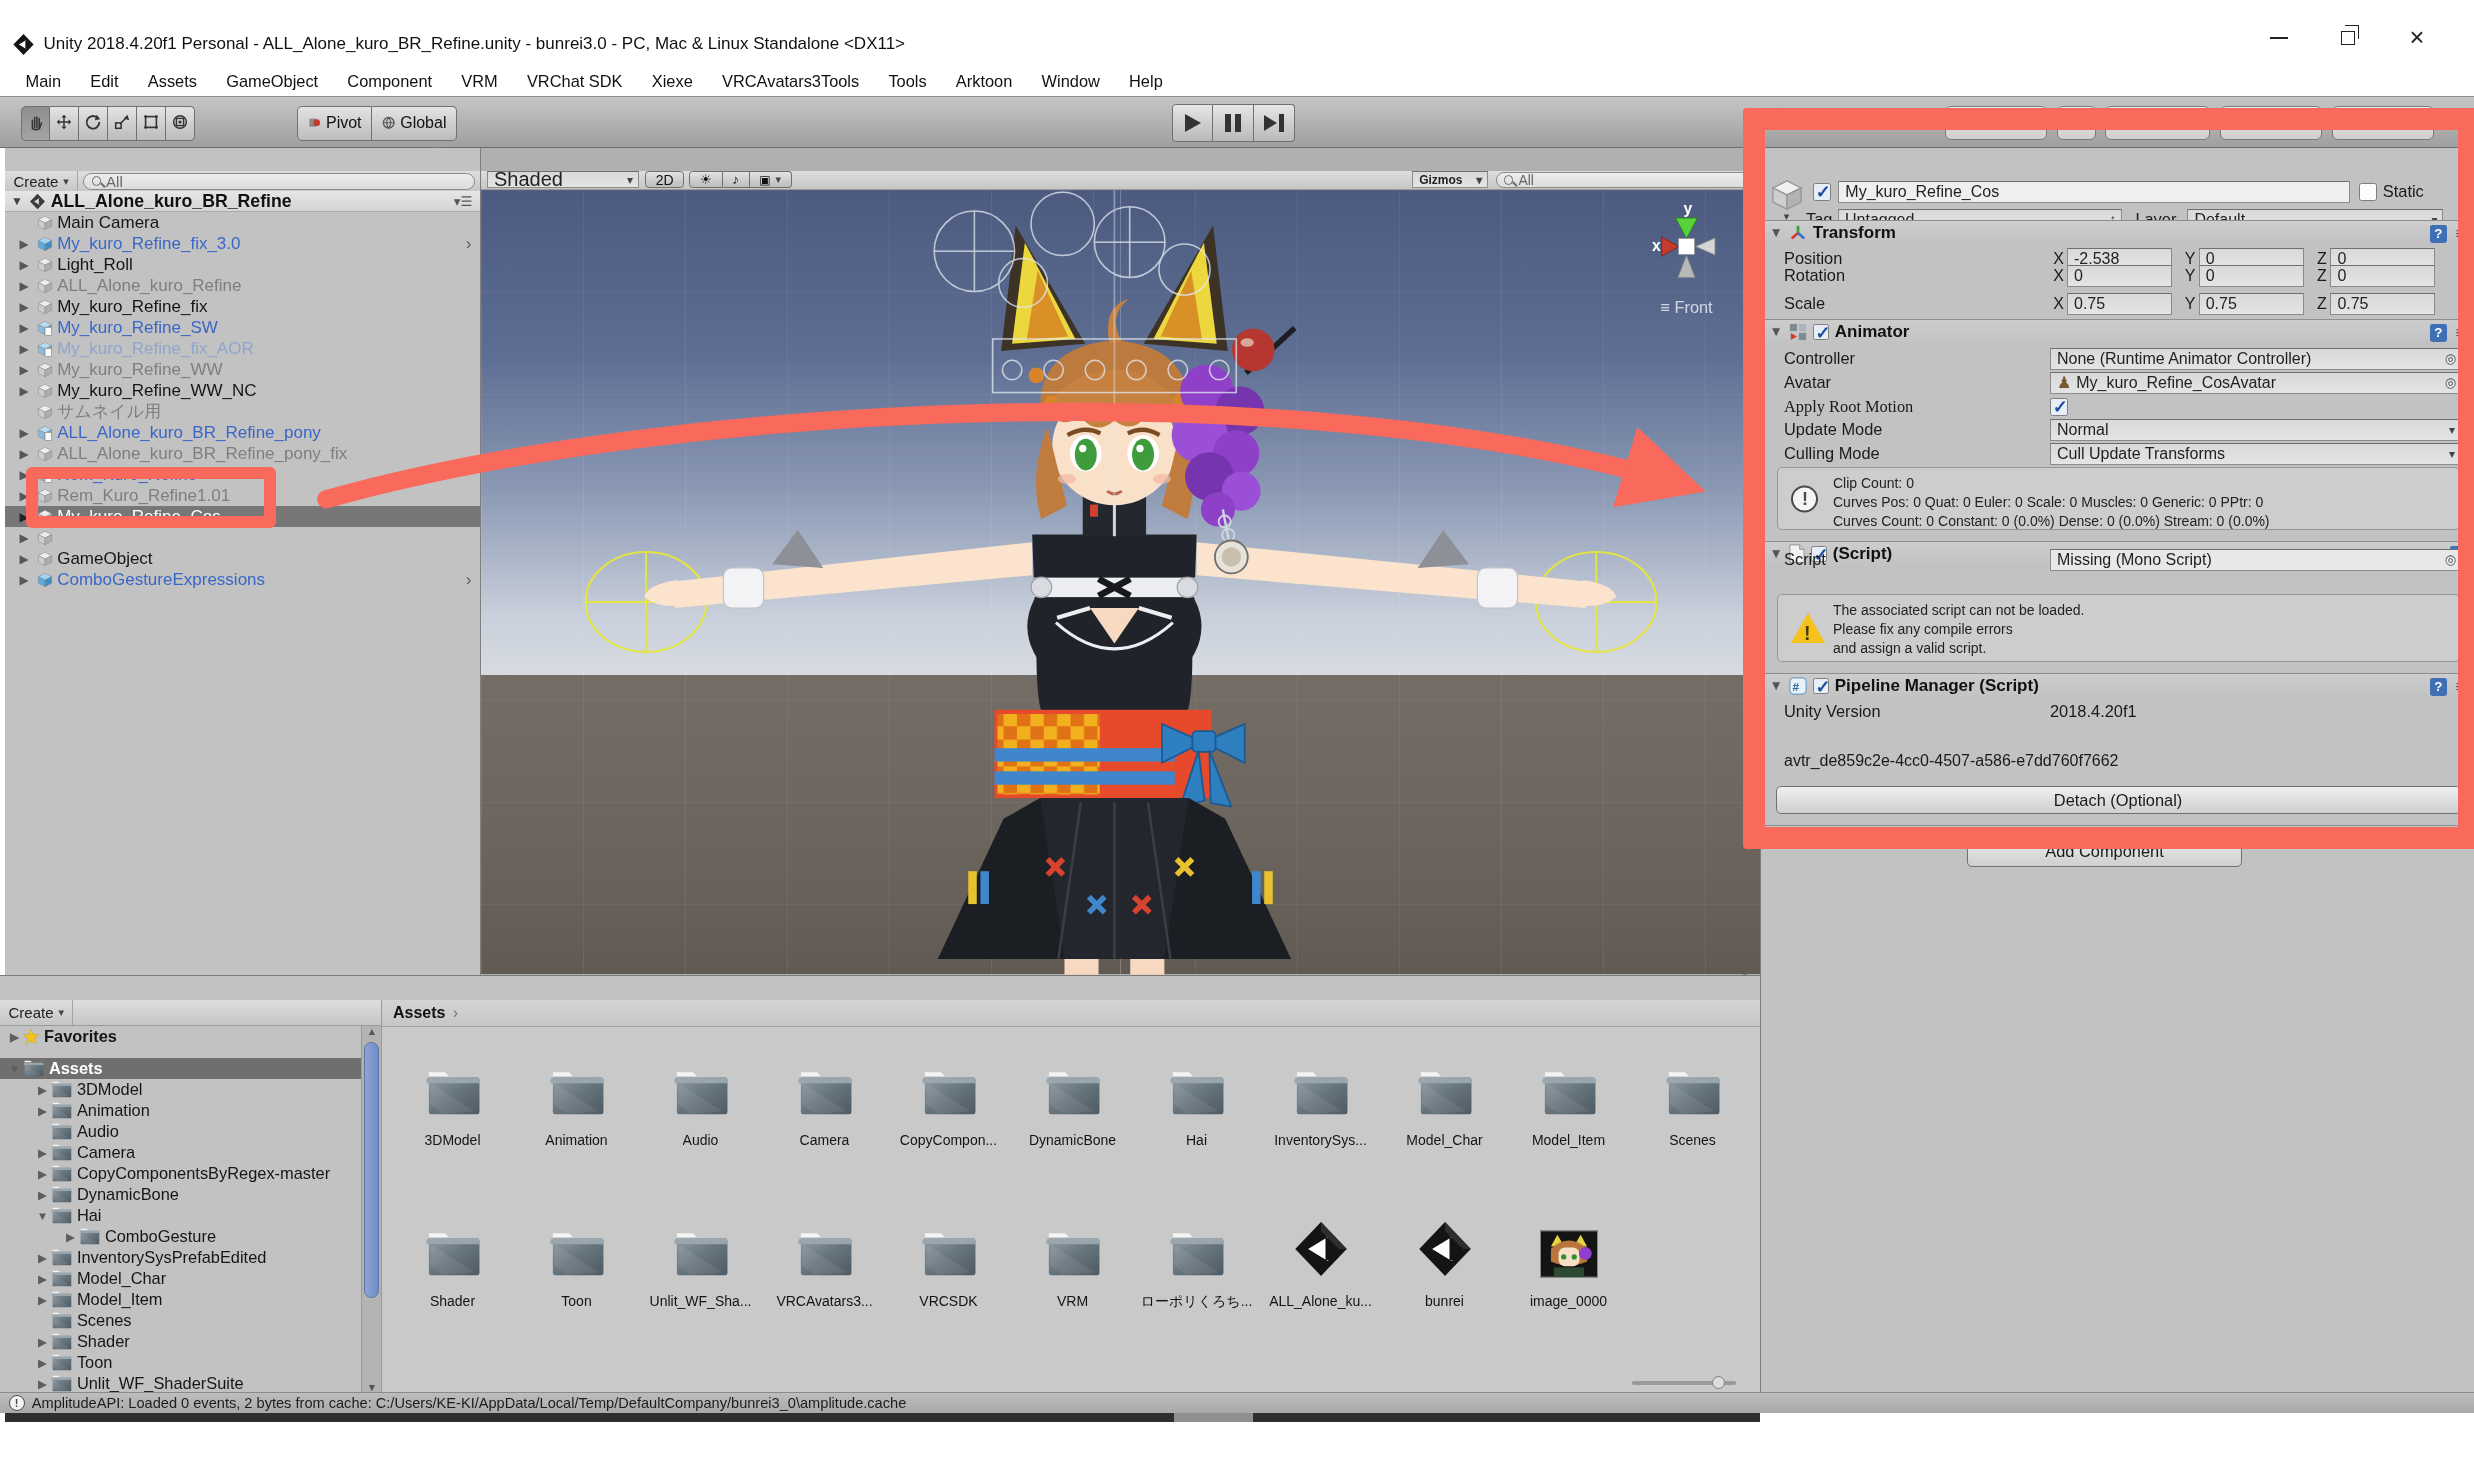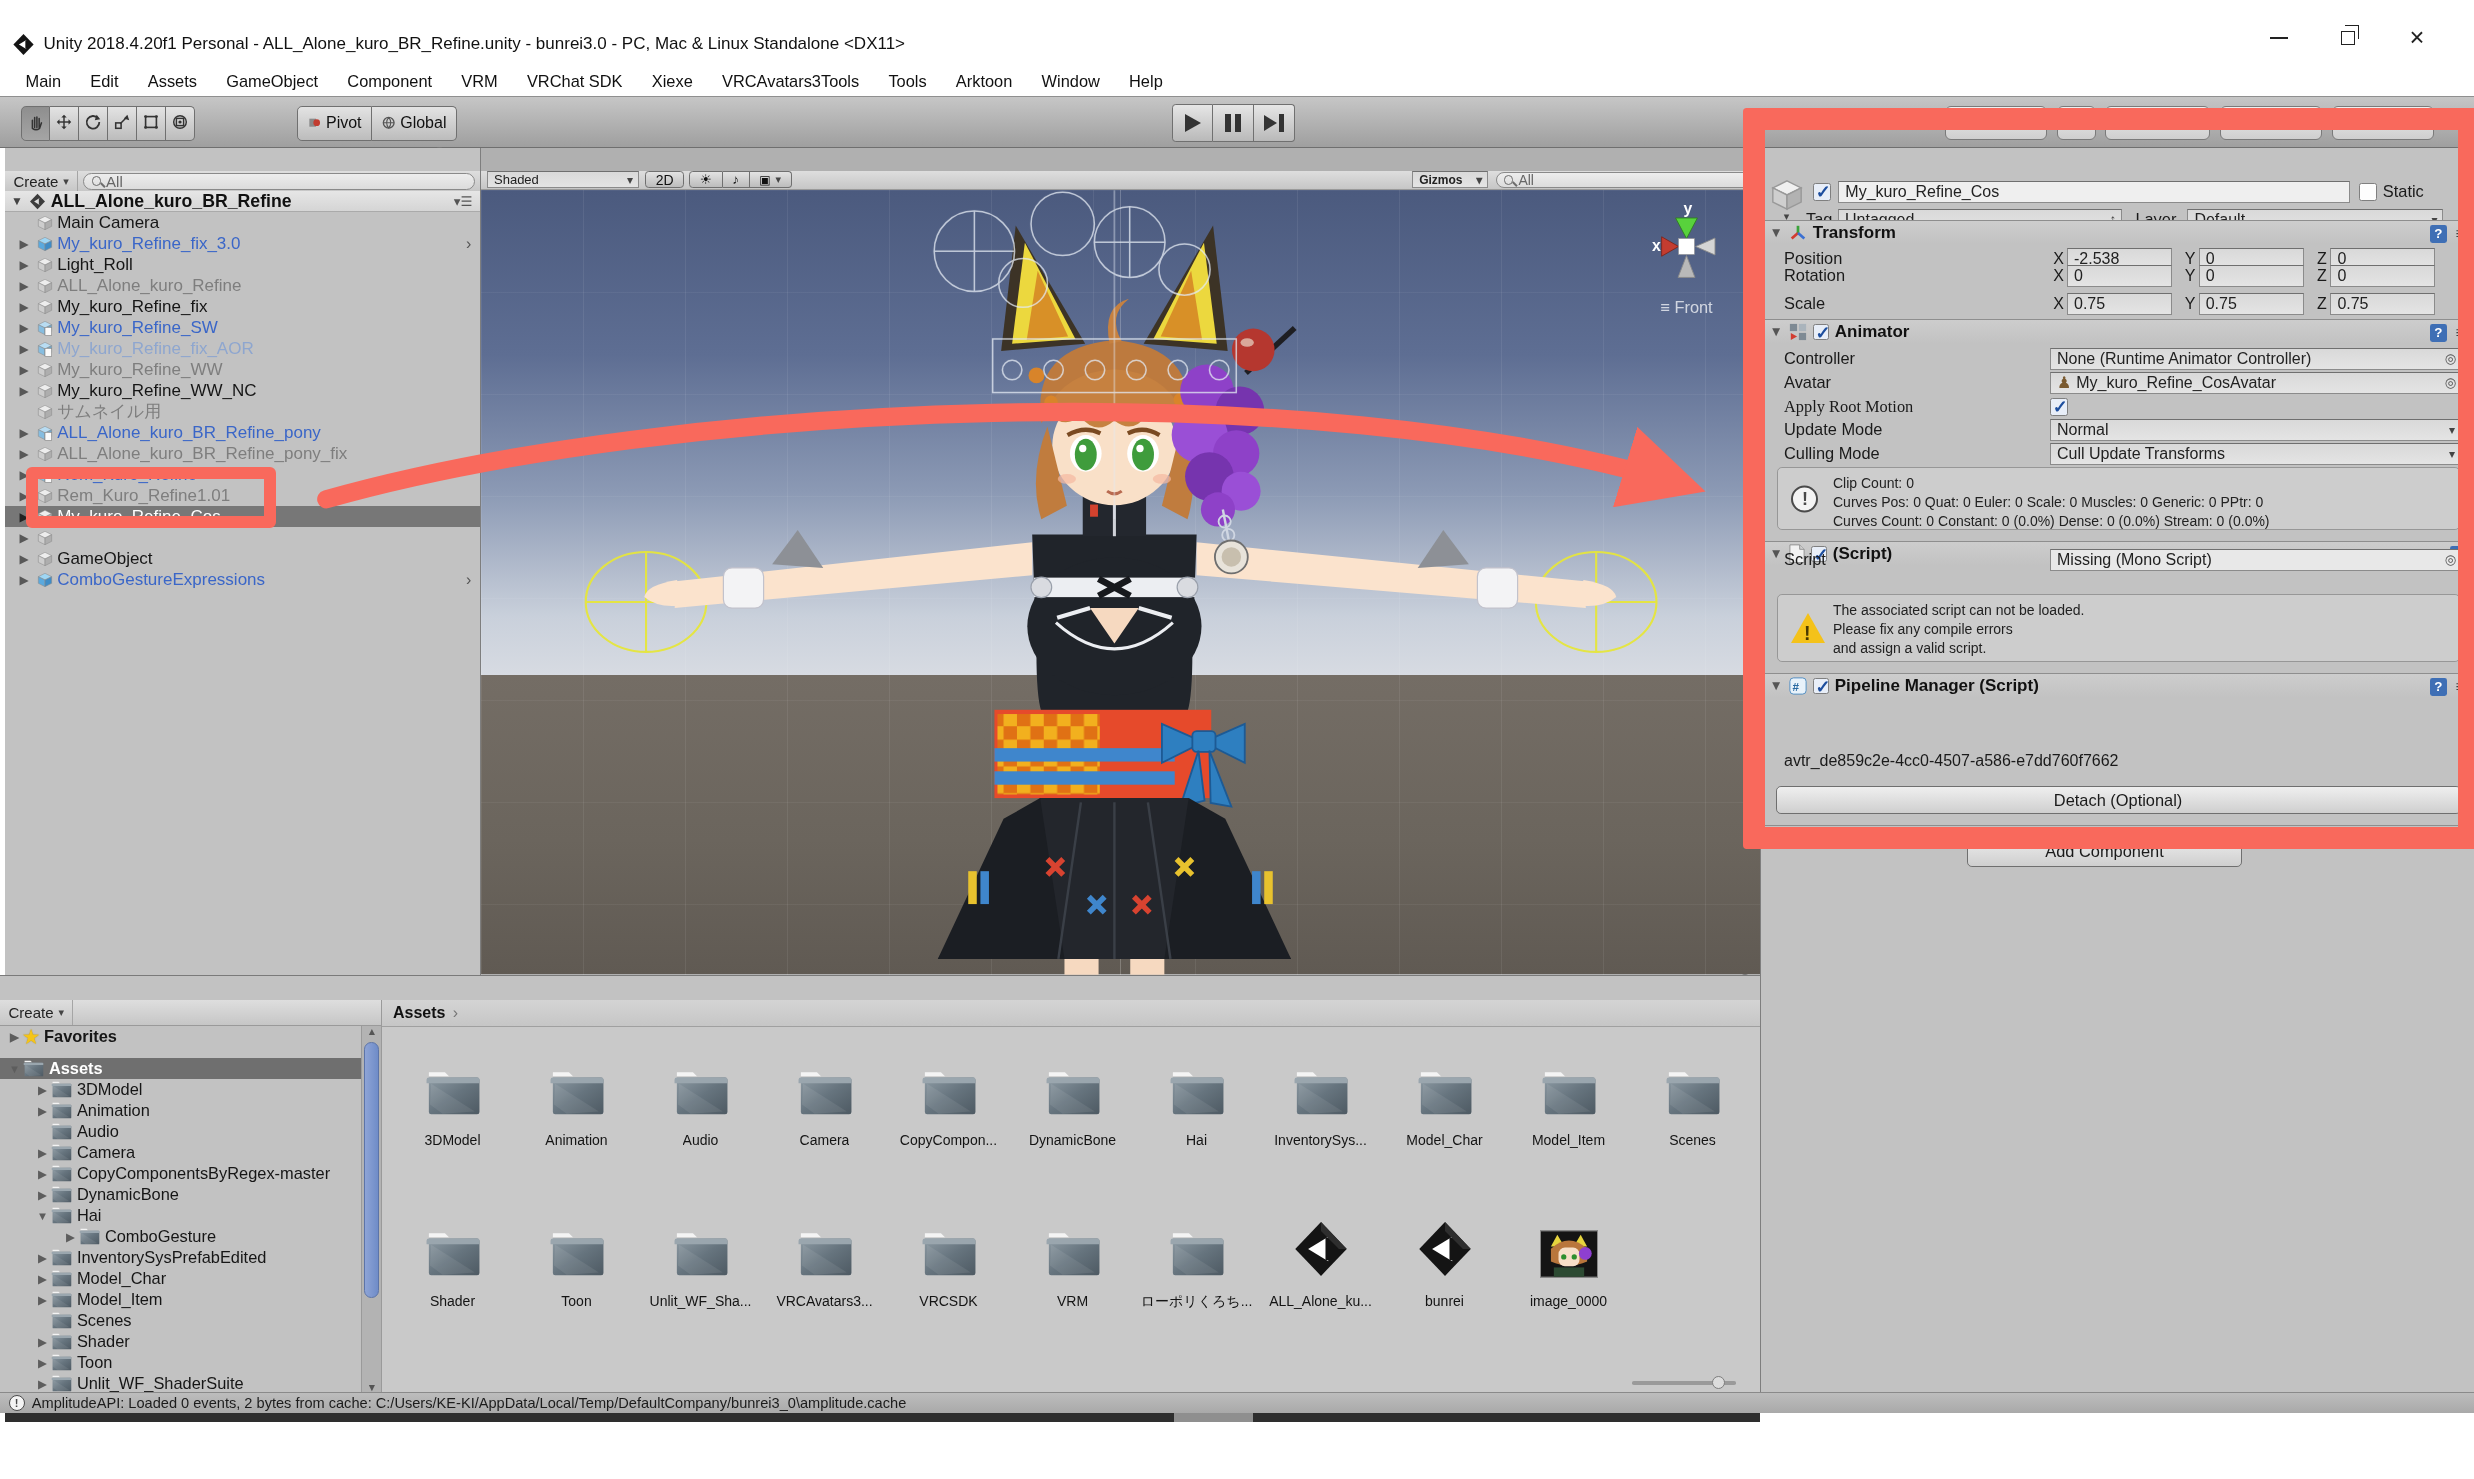--- a/index.html
+++ b/index.html
@@ -533,21 +533,21 @@
         <circle cx="11" cy="4" r="2.4" fill="#bbb"></circle>
         <circle cx="5" cy="11" r="2.4" fill="#bbb"></circle>
         <circle cx="11" cy="11" r="2.4" fill="#555"></circle>
       </svg>
       <span>Animator</span>
     </span>
     <span style="position:absolute; right:8.5px; top:4.9px;" class="lock"></span>
   </div>
 <div id="scene">
   <div class="minibar" style="position:absolute; left:0; top:22.5px; width:100%; height:19.5px;">
-    <span class="ifield dd" style="width:152px; height:17px; margin-left:6px; font-size:13px;">
+    <span class="ifield dd" style="width:152px; height:17px; margin-left:6px; font-size:20px;">
         <span>Shaded</span>
       </span>
     <span class="tgl" style="height:17px; font-size:14px; margin-left:6px; border-left:1.2px solid #707070; border-radius:3.7px;">
         <span>2D</span>
       </span>
     <span class="tgl" style="height:17px; margin-left:4.9px; border-left:1.2px solid #707070; border-radius:3.7px 0 0 3.7px;">
         <span style="font-size:13.4px;">☀</span>
       </span>
     <span class="tgl" style="height:17px;">
         <span style="font-size:13.4px;">♪</span>
@@ -915,20 +915,24 @@
         <rect x="1" y="1" width="18" height="18" rx="4" fill="#e8f2fa" stroke="#4a8ac2"></rect>
         <text x="4" y="15" font-size="13" fill="#2a6aa2" font-weight="bold">#</text>
       </svg>
     <span class="cb checked" style="width:16px;height:16px;"></span>
     <span>Pipeline Manager (Script)</span>
     <span class="hicons">
         <span class="helpic">?</span>
         <span class="presetic">≡⁞</span>
       </span>
   </div>
+  <div class="irow" style="top:552px;">
+    <span class="ilabel">Unity Version</span>
+    <span>2018.4.20f1</span>
+  </div>
   <div class="irow" style="top:601px;">
     <span style="font-size:16px;">avtr_de859c2e-4cc0-4507-a586-e7dd760f7662</span>
   </div>
   <div class="bigbtn" style="left:14.6px; top:638px; width:685px; height:28px;">
       <span>Detach (Optional)</span>
     </div>
   <div class="abs" style="left:0; top:677px; width:714px; height:1.2px; background:#8e8e8e;"></div>
   <div class="bigbtn" style="left:206px; top:687px; width:275px; height:32px;">
       <span>Add Component</span>
     </div>

